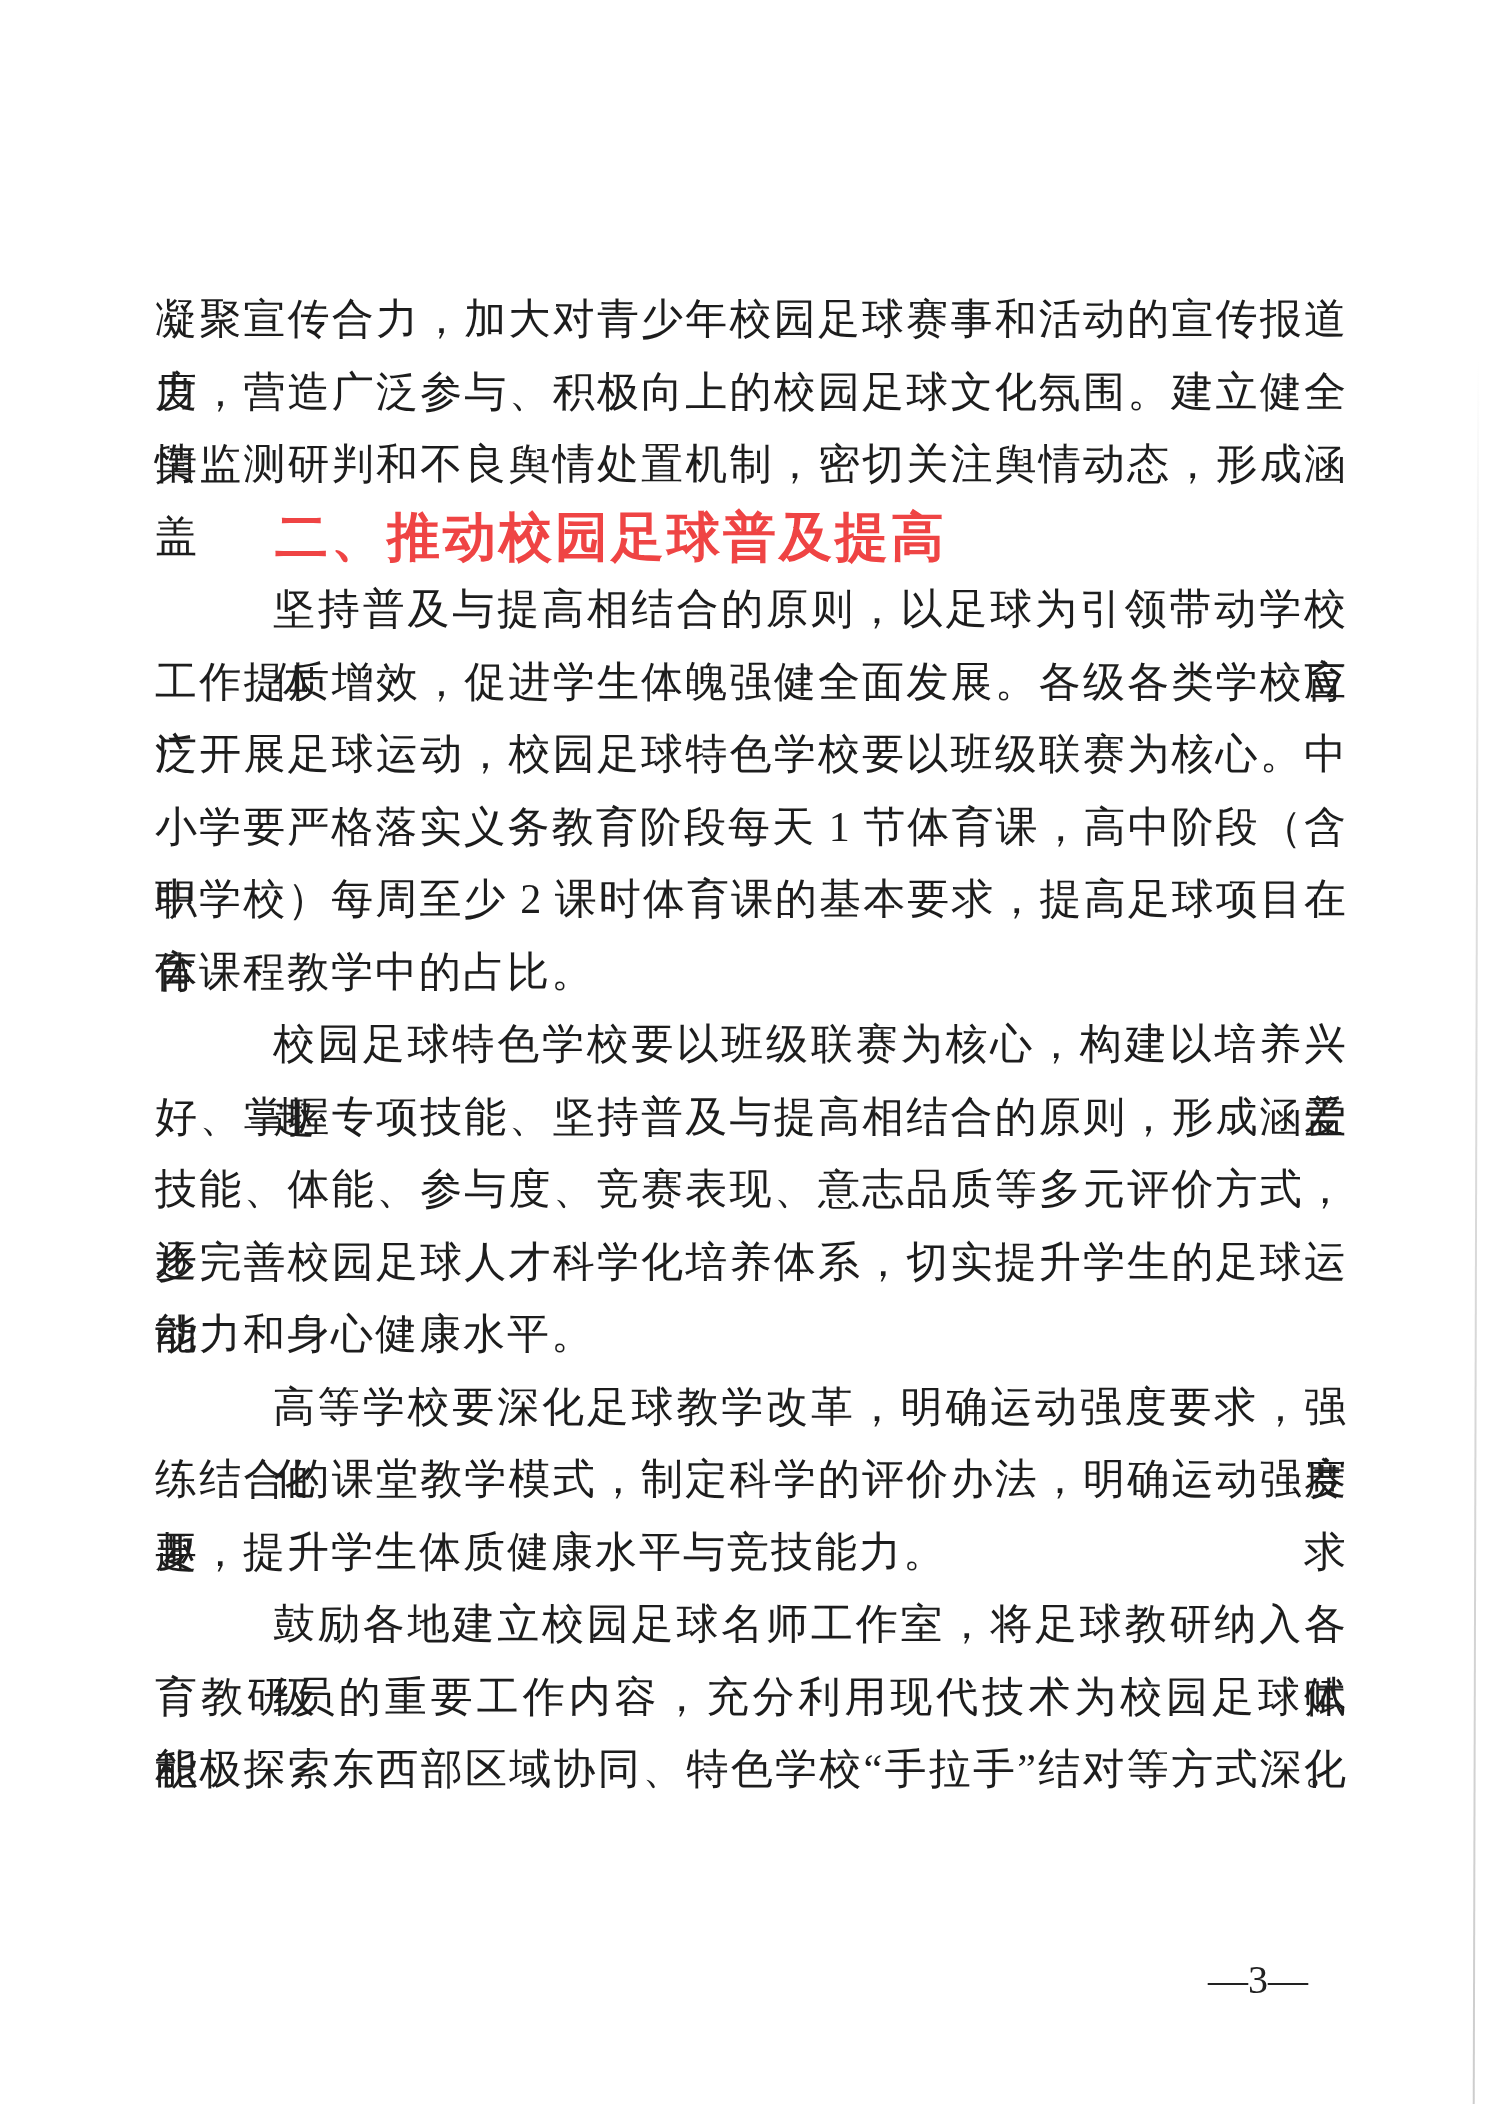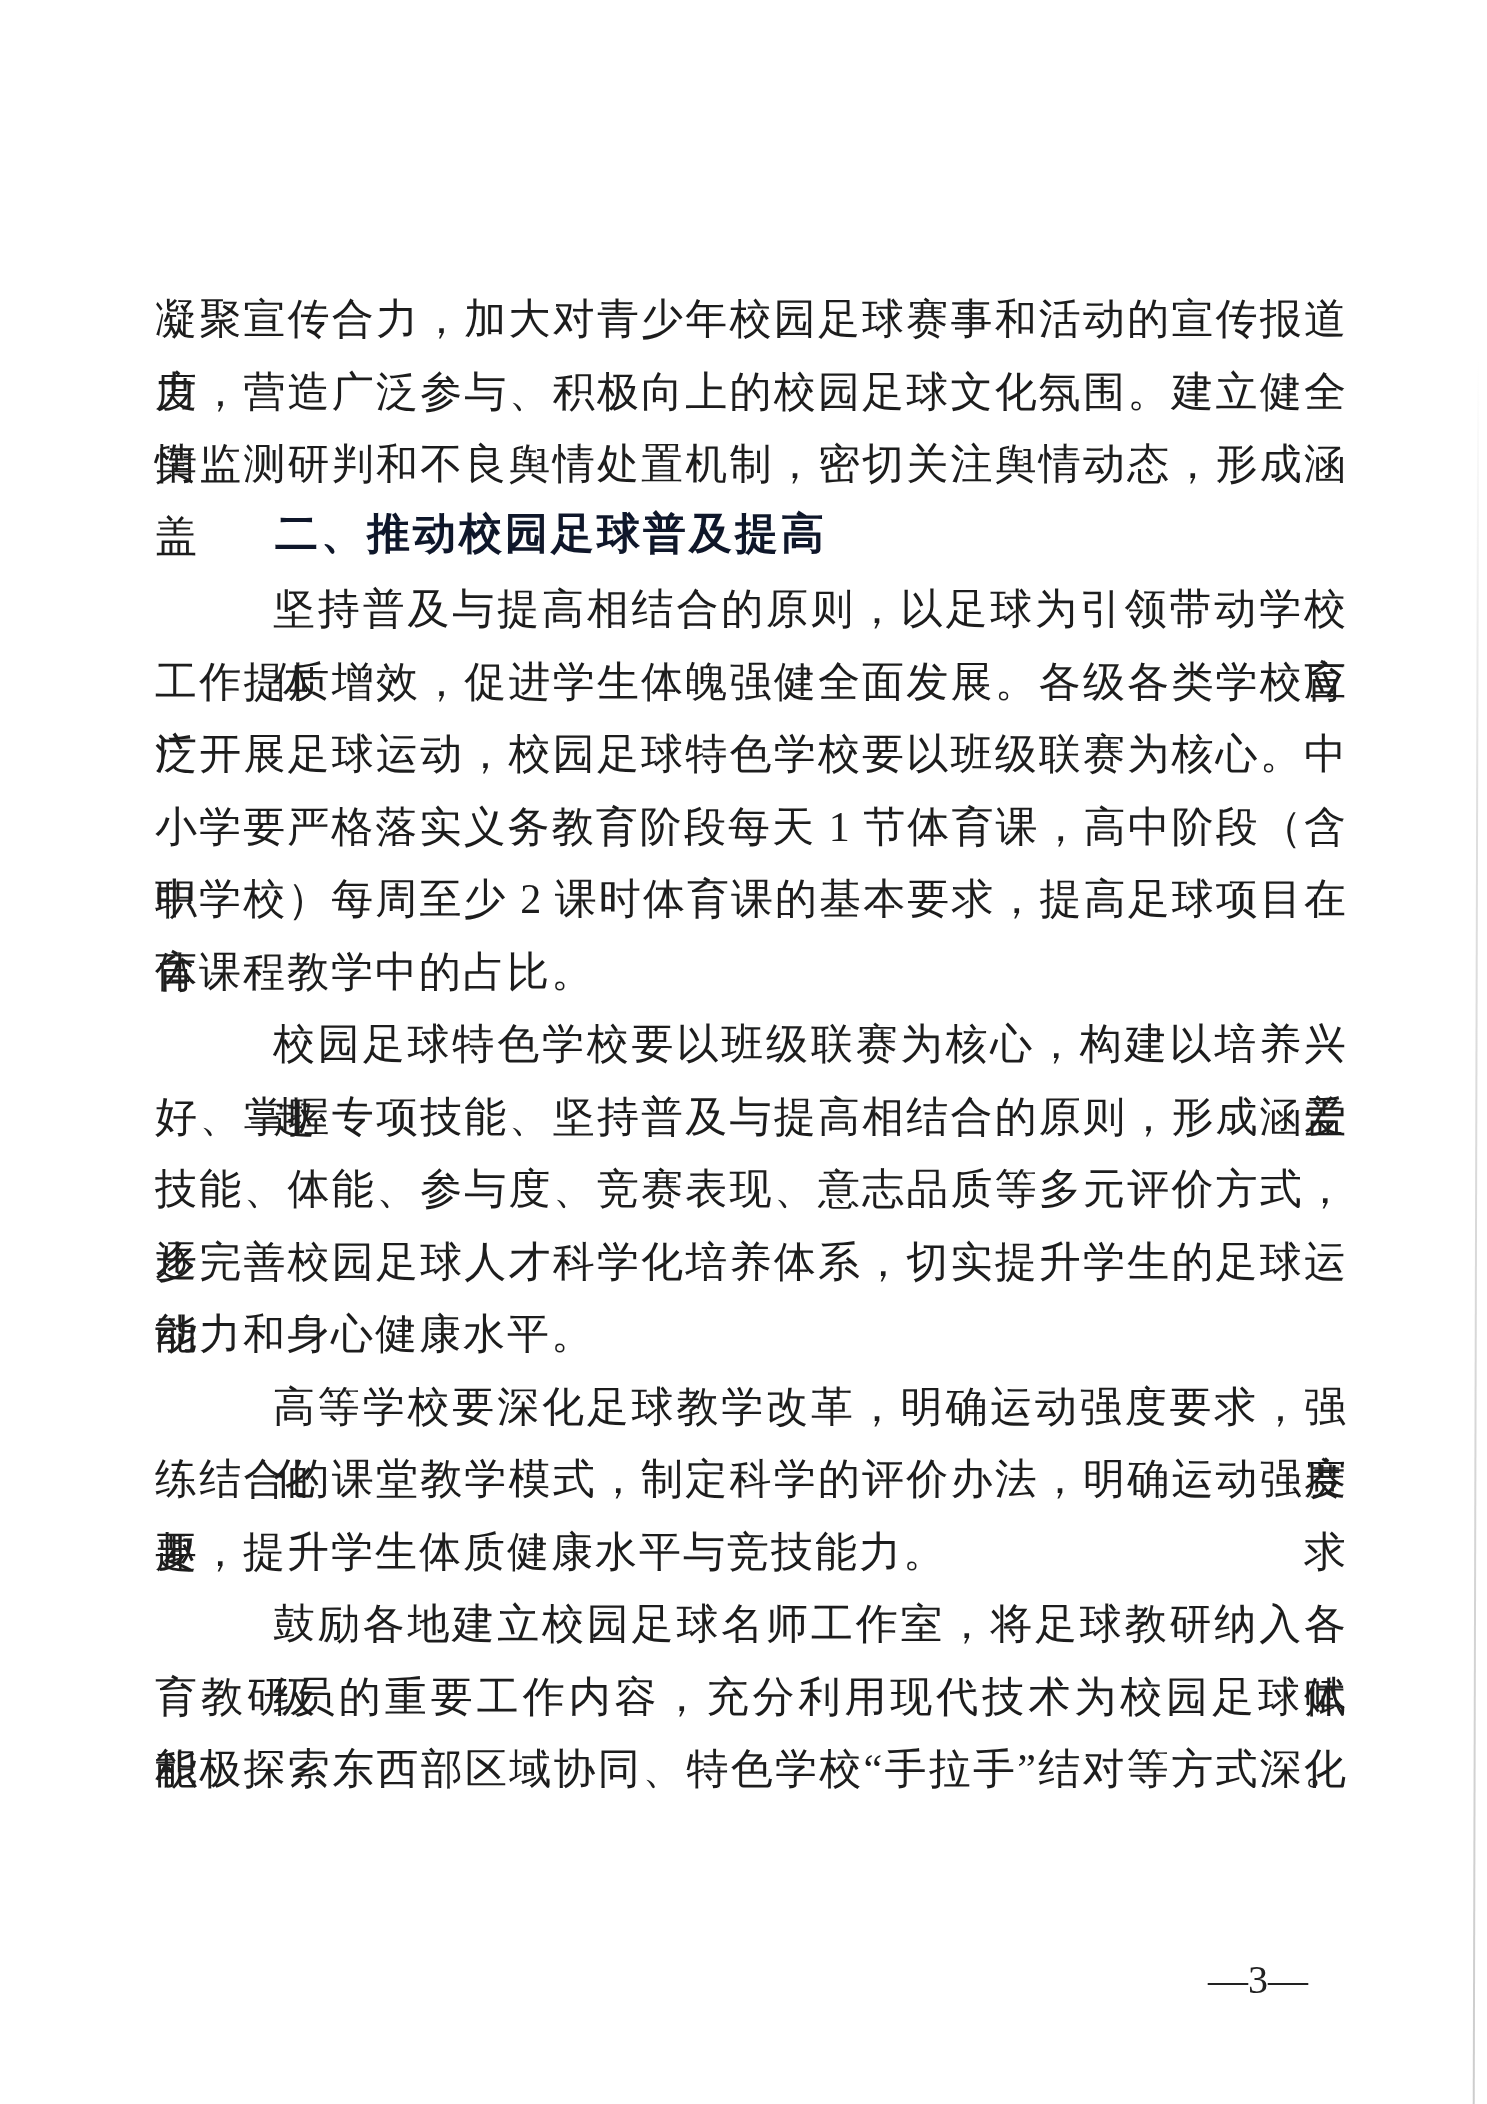--- a/index.html
+++ b/index.html
@@ -34,24 +34,24 @@
   .full {
     text-align: justify;
     text-align-last: justify;
     text-justify: inter-character;
     letter-spacing: 1px;
   }
   .indent {
     padding-left: 118px;
   }
   .heading {
-    font-family: Liberation Mono, monospace;
+    font-family: Liberation Sans, sans-serif;
     font-weight: bold;
-    font-size: 43px;
-    color: #0f172a;
+    font-size: 53px;
+    color: #ef4444;
     letter-spacing: 3px;
     padding-left: 120px;
   }
   .page-number {
     position: absolute;
     left: 1198px;
     top: 1956px;
     width: 120px;
     height: 48px;
     line-height: 48px;

